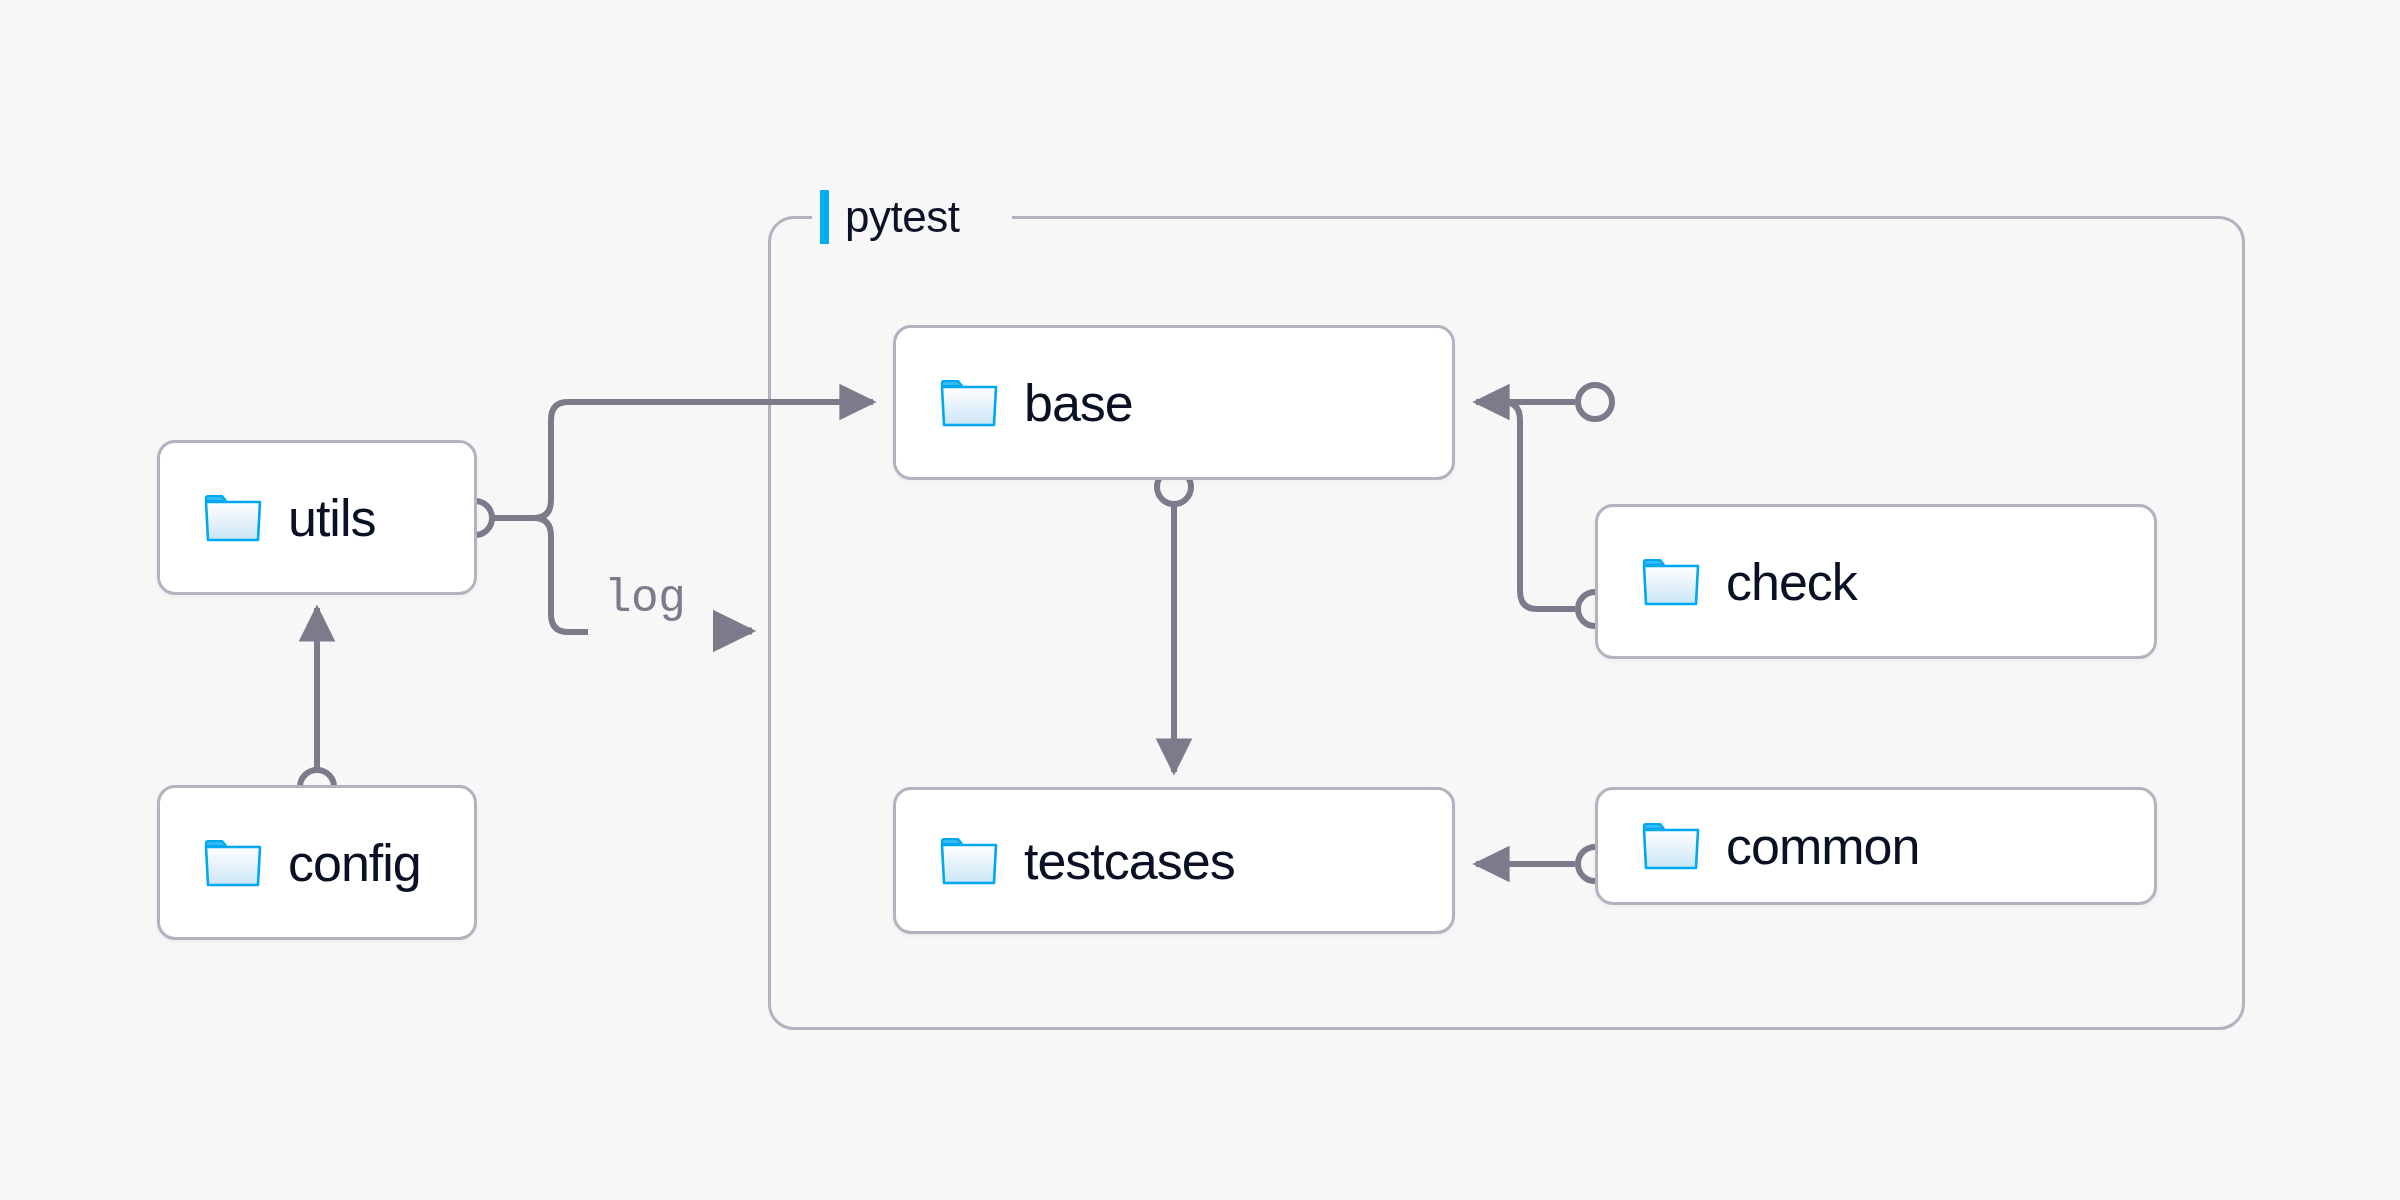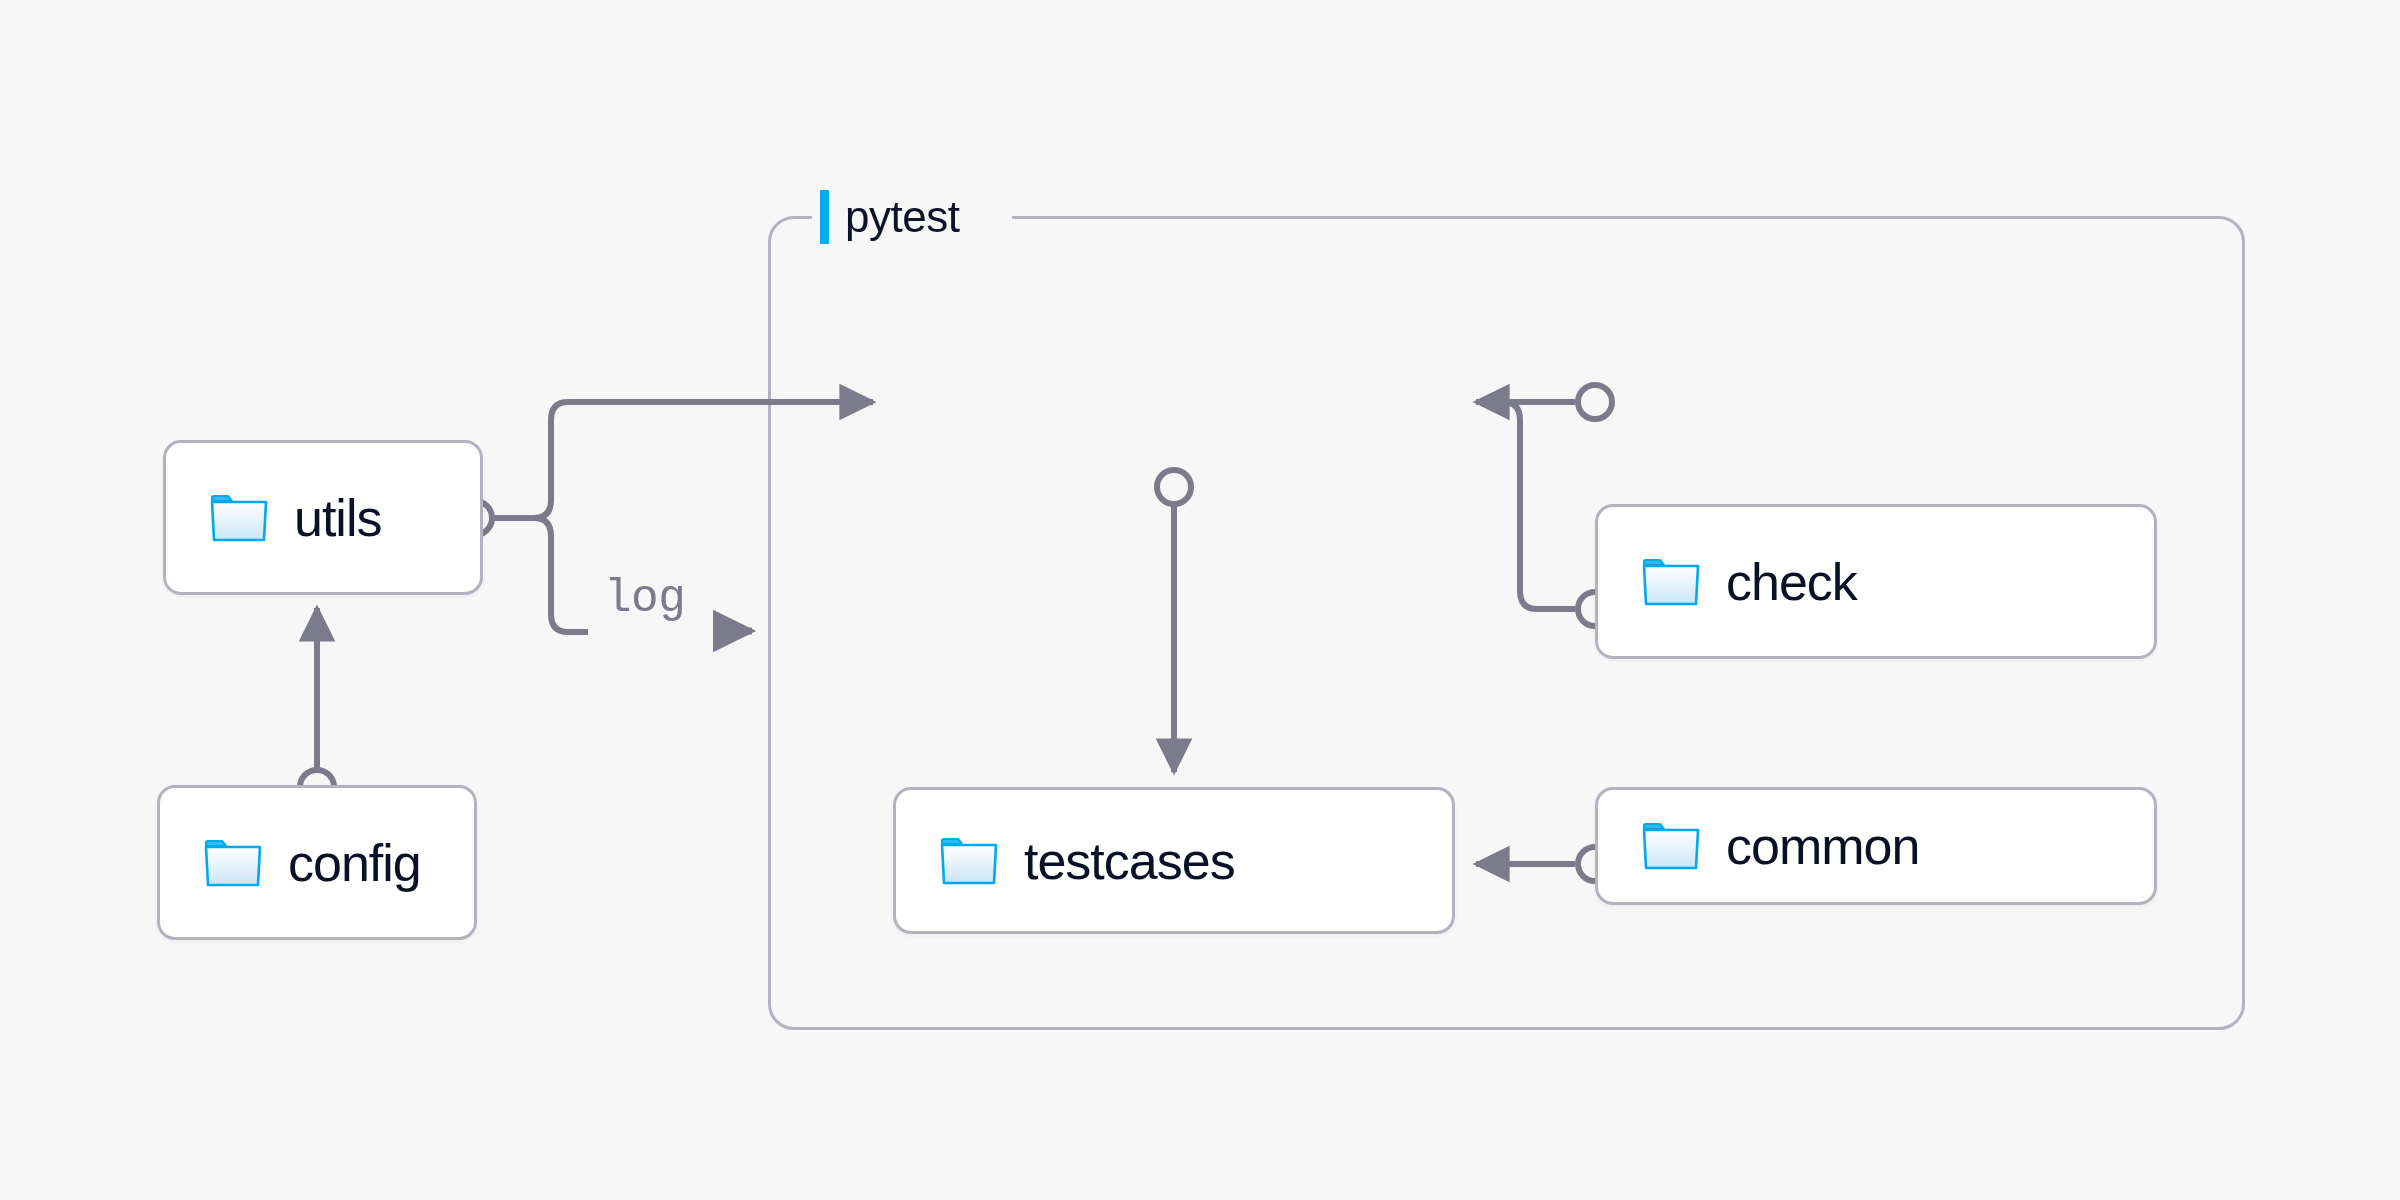--- a/index.html
+++ b/index.html
@@ -156,40 +156,49 @@
       <circle cx="317" cy="787" r="17"></circle>
       <circle cx="1174" cy="487" r="17"></circle>
       <circle cx="1595" cy="402" r="17"></circle>
       <circle cx="1595" cy="609" r="17"></circle>
       <circle cx="1595" cy="864" r="17"></circle>
     </g>
   </svg>
 
   <div class="edge-label" style="left:604px; top:576px;font-family:Liberation Mono, monospace;">log</div>
 
-  <div class="node" style="left:163px; top:440px; width:320px; height:155px;">
+  <div class="node" style="left:157px; top:440px; width:320px; height:155px;">
     <div class="node-inner">
       <svg class="folder-icon" viewBox="0 0 58 50" xmlns="http://www.w3.org/2000/svg">
         <path d="M2,8 L2,5 Q2,3 4,3 L18,3 L22,8 L2,8 Z" fill="#35b9f2" stroke="#00a8f0" stroke-width="2.2" stroke-linejoin="round"></path>
         <path d="M2,9 L56,9 L54,47 L4,47 Z" fill="url(#folderGrad)" stroke="#00a8f0" stroke-width="2.6" stroke-linejoin="round"></path>
       </svg>
       <div class="node-label">utils</div>
     </div>
   </div>
 
   <div class="node" style="left:157px; top:785px; width:320px; height:155px;">
     <div class="node-inner">
       <svg class="folder-icon" viewBox="0 0 58 50" xmlns="http://www.w3.org/2000/svg">
         <path d="M2,8 L2,5 Q2,3 4,3 L18,3 L22,8 L2,8 Z" fill="#35b9f2" stroke="#00a8f0" stroke-width="2.2" stroke-linejoin="round"></path>
         <path d="M2,9 L56,9 L54,47 L4,47 Z" fill="url(#folderGrad)" stroke="#00a8f0" stroke-width="2.6" stroke-linejoin="round"></path>
       </svg>
       <div class="node-label">config</div>
     </div>
   </div>
 
+  <div class="node" style="left:893px; top:325px; width:562px; height:155px;">
+    <div class="node-inner">
+      <svg class="folder-icon" viewBox="0 0 58 50" xmlns="http://www.w3.org/2000/svg">
+        <path d="M2,8 L2,5 Q2,3 4,3 L18,3 L22,8 L2,8 Z" fill="#35b9f2" stroke="#00a8f0" stroke-width="2.2" stroke-linejoin="round"></path>
+        <path d="M2,9 L56,9 L54,47 L4,47 Z" fill="url(#folderGrad)" stroke="#00a8f0" stroke-width="2.6" stroke-linejoin="round"></path>
+      </svg>
+      <div class="node-label">base</div>
+    </div>
+  </div>
 
   <div class="node" style="left:893px; top:787px; width:562px; height:147px;">
     <div class="node-inner">
       <svg class="folder-icon" viewBox="0 0 58 50" xmlns="http://www.w3.org/2000/svg">
         <path d="M2,8 L2,5 Q2,3 4,3 L18,3 L22,8 L2,8 Z" fill="#35b9f2" stroke="#00a8f0" stroke-width="2.2" stroke-linejoin="round"></path>
         <path d="M2,9 L56,9 L54,47 L4,47 Z" fill="url(#folderGrad)" stroke="#00a8f0" stroke-width="2.6" stroke-linejoin="round"></path>
       </svg>
       <div class="node-label">testcases</div>
     </div>
   </div>

